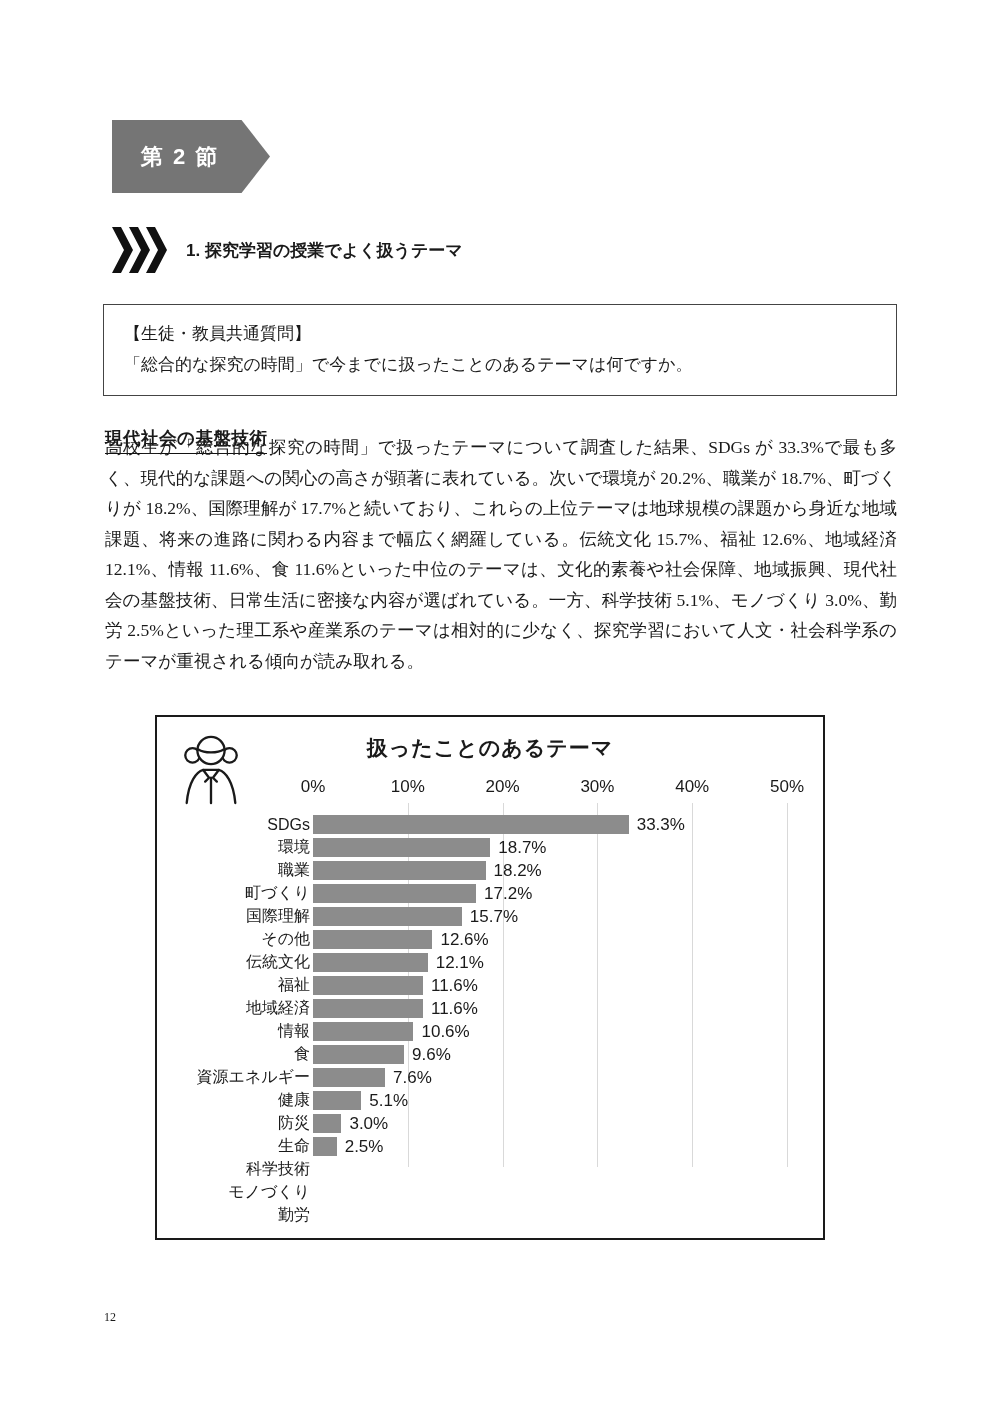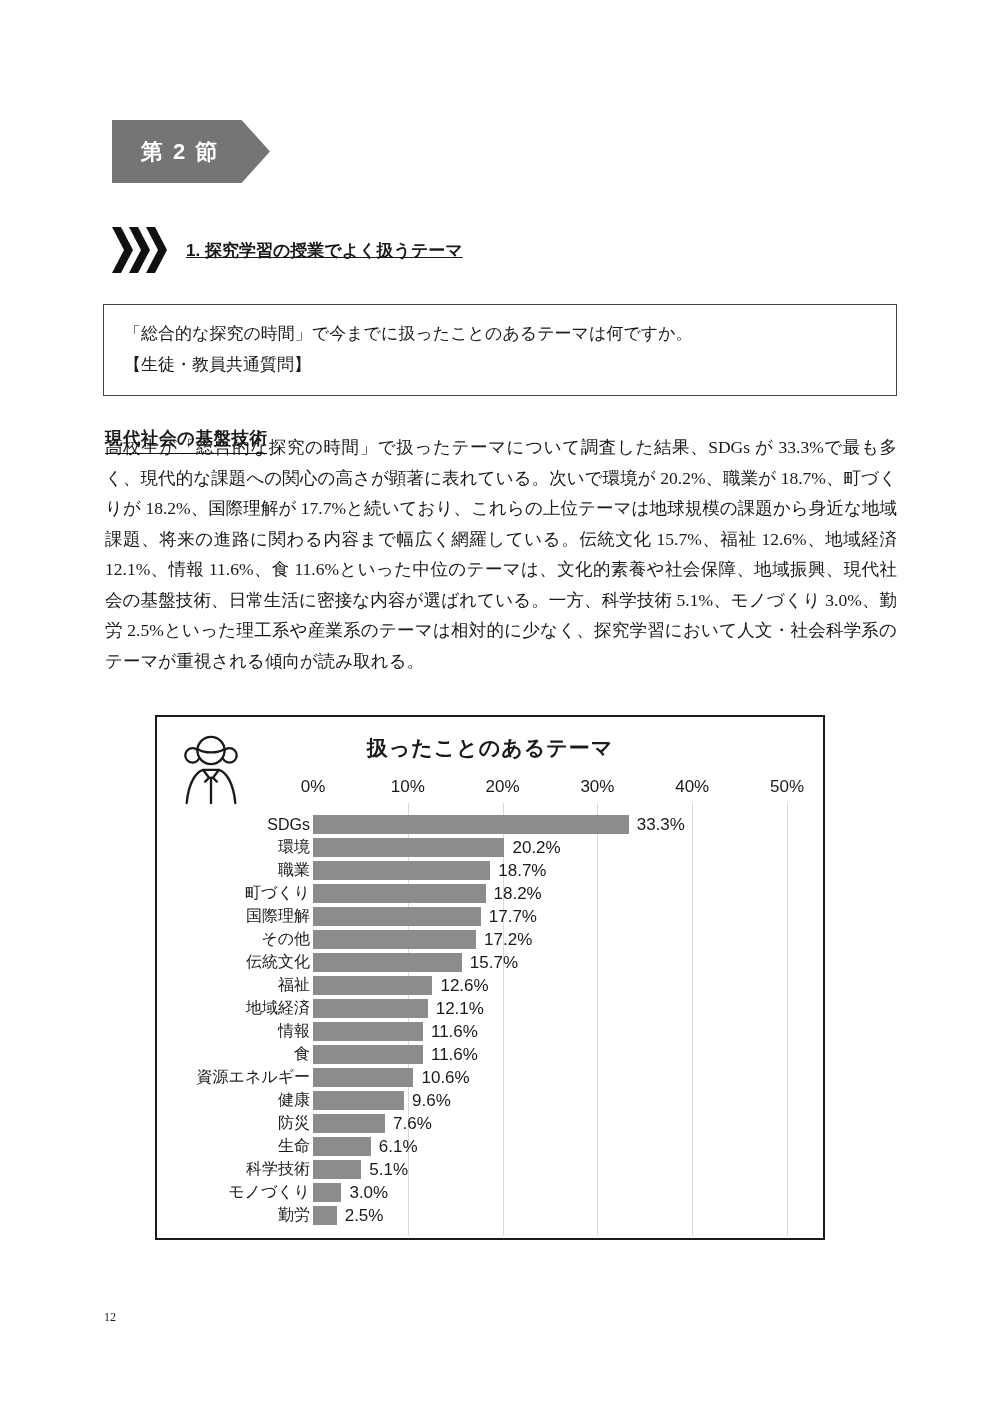--- a/index.html
+++ b/index.html
@@ -6,34 +6,34 @@
   body { background:#e8e8e8; }
   .page {
     position:relative; width:1000px; height:1414px; margin:0 auto;
     background:#ffffff; color:#1a1a1a;
     font-family:"Liberation Sans","DejaVu Sans",sans-serif; overflow:hidden;
   }
   .serif { font-family:"Liberation Serif","DejaVu Serif",serif; }
 
   
   .sec-badge {
-    position:absolute; left:112px; top:120px; width:158px; height:63px;
+    position:absolute; left:112px; top:120px; width:158px; height:73px;
     background:#757575; color:#ffffff;
     clip-path:polygon(0 0, 82% 0, 100% 50%, 82% 100%, 0 100%);
     display:flex; align-items:center; justify-content:center;
     padding-right:22px; font-size:22px; font-weight:bold; letter-spacing:2px;
   }
   .sec-title {
     position:absolute; left:295px; top:120px; height:77px;
     display:flex; align-items:center; font-size:23px; font-weight:bold; letter-spacing:1px;
   }
   .chevrons { position:absolute; left:112px; top:227px; }
   .sub-title {
     position:absolute; left:186px; top:227px; height:46px;
-    display:flex; align-items:center; font-size:17px; font-weight:bold;text-decoration:underline;
+    display:flex; align-items:center; font-size:17px; font-weight:bold;
   }
 
   
   .q-box {
     position:absolute; left:103px; top:304px; width:794px;
     border:1px solid #444444; padding:13px 20px 15px 20px;
     font-size:17px; line-height:31px;
   }
 
   
@@ -89,22 +89,22 @@
   <div class="chevrons">
     <svg width="56" height="46" viewBox="0 0 56 46">
       <polygon points="0,0 9,0 21,23 9,46 0,46 12,23" fill="#111111"></polygon>
       <polygon points="17,0 26,0 38,23 26,46 17,46 29,23" fill="#111111"></polygon>
       <polygon points="34,0 43,0 55,23 43,46 34,46 46,23" fill="#111111"></polygon>
     </svg>
   </div>
   <div class="sub-title">1. 探究学習の授業でよく扱うテーマ</div>
 
   <div class="q-box serif">
+    <div>【生徒・教員共通質問】</div>
     <div>「総合的な探究の時間」で今までに扱ったことのあるテーマは何ですか。</div>
-    <div>【生徒・教員共通質問】</div>
   </div>
 
   <div class="survey-heading serif">現代社会の基盤技術</div>
   <div class="survey-paragraph serif">高校生が「総合的な探究の時間」で扱ったテーマについて調査した結果、SDGs が 33.3%で最も多く、現代的な課題への関心の高さが顕著に表れている。次いで環境が 20.2%、職業が 18.7%、町づくりが 18.2%、国際理解が 17.7%と続いており、これらの上位テーマは地球規模の課題から身近な地域課題、将来の進路に関わる内容まで幅広く網羅している。伝統文化 15.7%、福祉 12.6%、地域経済 12.1%、情報 11.6%、食 11.6%といった中位のテーマは、文化的素養や社会保障、地域振興、現代社会の基盤技術、日常生活に密接な内容が選ばれている。一方、科学技術 5.1%、モノづくり 3.0%、勤労 2.5%といった理工系や産業系のテーマは相対的に少なく、探究学習において人文・社会科学系のテーマが重視される傾向が読み取れる。</div>
 
   <div class="chart-box">
     <div class="chart-icon">
       <svg width="68" height="74" viewBox="0 0 70 76" fill="none" stroke="#1a1a1a" stroke-width="2.4" stroke-linecap="round" stroke-linejoin="round">
         <circle cx="16" cy="25" r="7.5"></circle>
         <circle cx="54" cy="25" r="7.5"></circle>
@@ -154,36 +154,28 @@
             <div class="gridline" style="left: 20%; background: rgb(217, 217, 217);"></div>
             <div class="gridline" style="left: 40%; background: rgb(217, 217, 217);"></div>
             <div class="gridline" style="left: 60%; background: rgb(217, 217, 217);"></div>
             <div class="gridline" style="left: 80%; background: rgb(217, 217, 217);"></div>
             <div class="gridline" style="left: 100%; background: rgb(217, 217, 217);"></div>
             <div class="bar-row">
               <div class="bar" style="width: 66.6%; background: rgb(140, 140, 140);"></div>
               <span class="val">33.3%</span>
             </div>
             <div class="bar-row">
-              <div class="bar" style="width: 40.4%; background: rgb(140, 140, 140);"></div>
-              <span class="val">20.2%</span>
-            </div>
-            <div class="bar-row">
               <div class="bar" style="width: 37.4%; background: rgb(140, 140, 140);"></div>
               <span class="val">18.7%</span>
             </div>
             <div class="bar-row">
               <div class="bar" style="width: 36.4%; background: rgb(140, 140, 140);"></div>
               <span class="val">18.2%</span>
             </div>
             <div class="bar-row">
-              <div class="bar" style="width: 35.4%; background: rgb(140, 140, 140);"></div>
-              <span class="val">17.7%</span>
-            </div>
-            <div class="bar-row">
               <div class="bar" style="width: 34.4%; background: rgb(140, 140, 140);"></div>
               <span class="val">17.2%</span>
             </div>
             <div class="bar-row">
               <div class="bar" style="width: 31.4%; background: rgb(140, 140, 140);"></div>
               <span class="val">15.7%</span>
             </div>
             <div class="bar-row">
               <div class="bar" style="width: 25.2%; background: rgb(140, 140, 140);"></div>
               <span class="val">12.6%</span>
@@ -204,24 +196,20 @@
               <div class="bar" style="width: 21.2%; background: rgb(140, 140, 140);"></div>
               <span class="val">10.6%</span>
             </div>
             <div class="bar-row">
               <div class="bar" style="width: 19.2%; background: rgb(140, 140, 140);"></div>
               <span class="val">9.6%</span>
             </div>
             <div class="bar-row">
               <div class="bar" style="width: 15.2%; background: rgb(140, 140, 140);"></div>
               <span class="val">7.6%</span>
-            </div>
-            <div class="bar-row">
-              <div class="bar" style="width: 12.2%; background: rgb(140, 140, 140);"></div>
-              <span class="val">6.1%</span>
             </div>
             <div class="bar-row">
               <div class="bar" style="width: 10.2%; background: rgb(140, 140, 140);"></div>
               <span class="val">5.1%</span>
             </div>
             <div class="bar-row">
               <div class="bar" style="width: 6%; background: rgb(140, 140, 140);"></div>
               <span class="val">3.0%</span>
             </div>
             <div class="bar-row">

